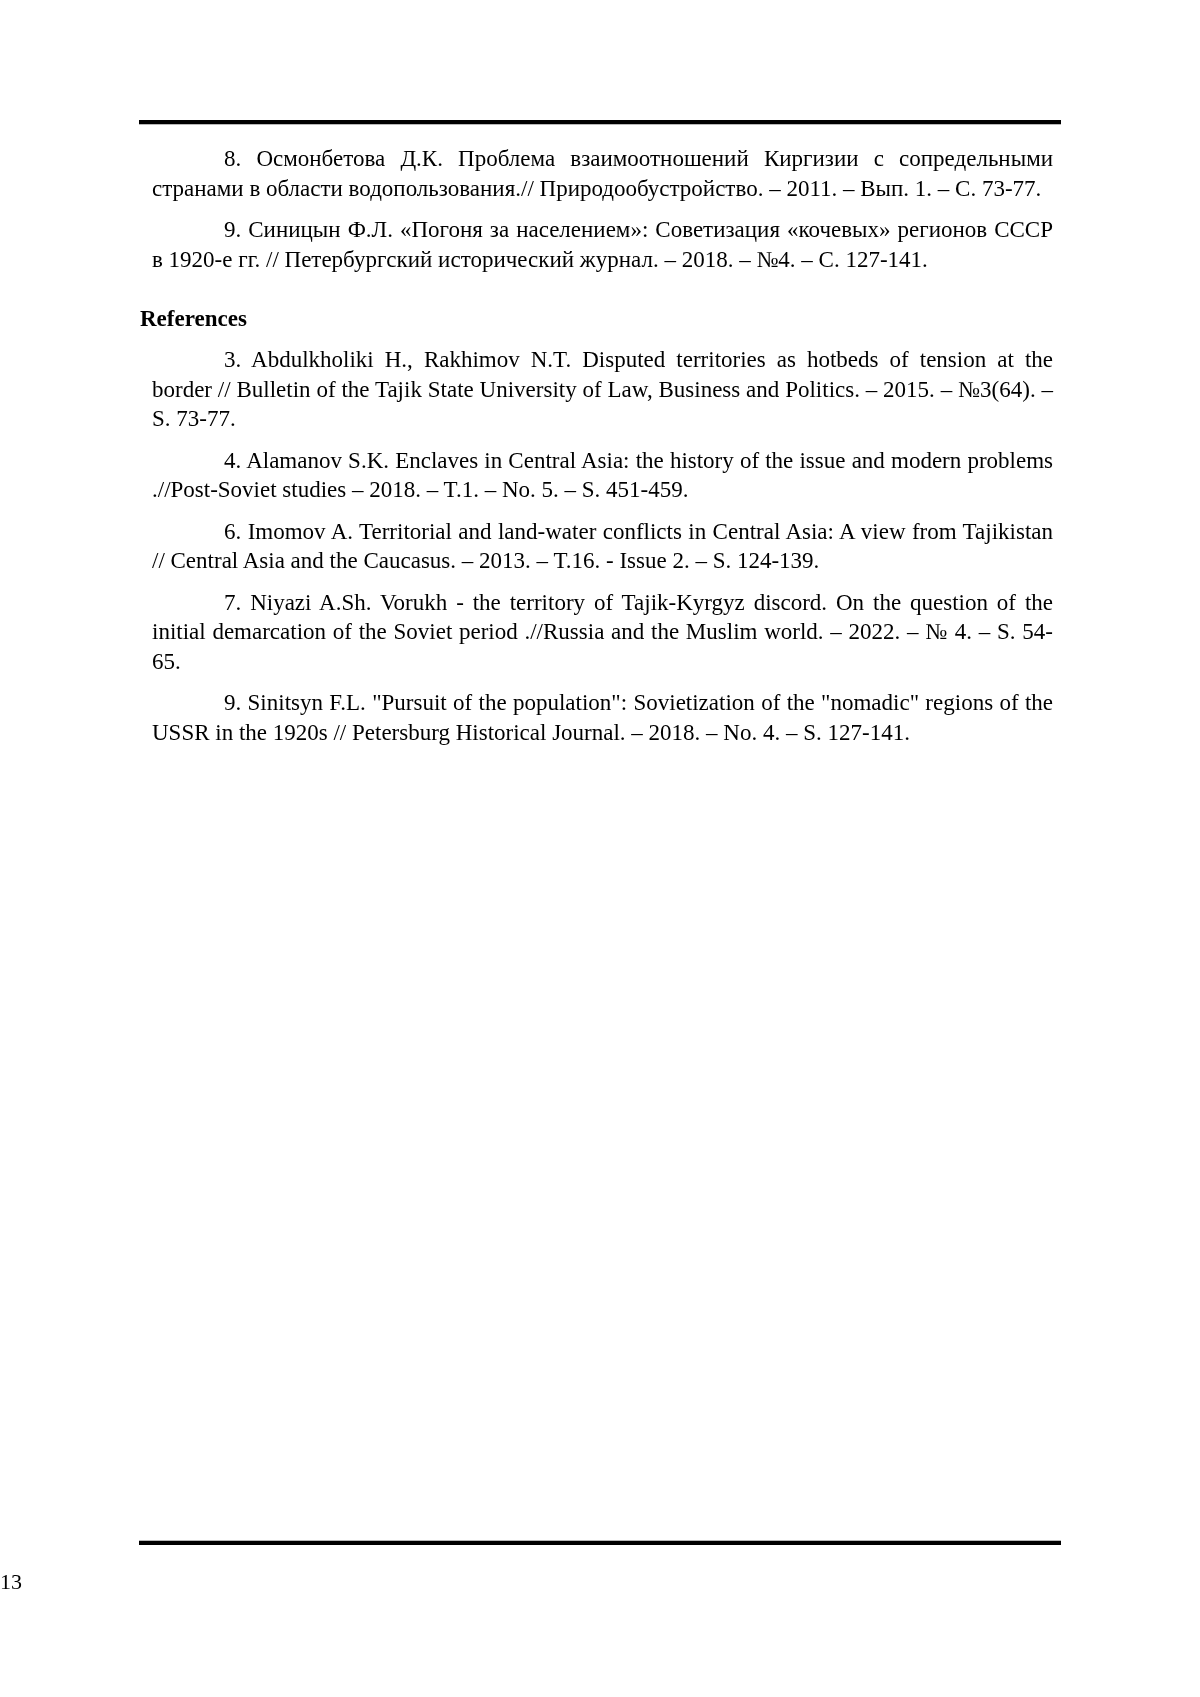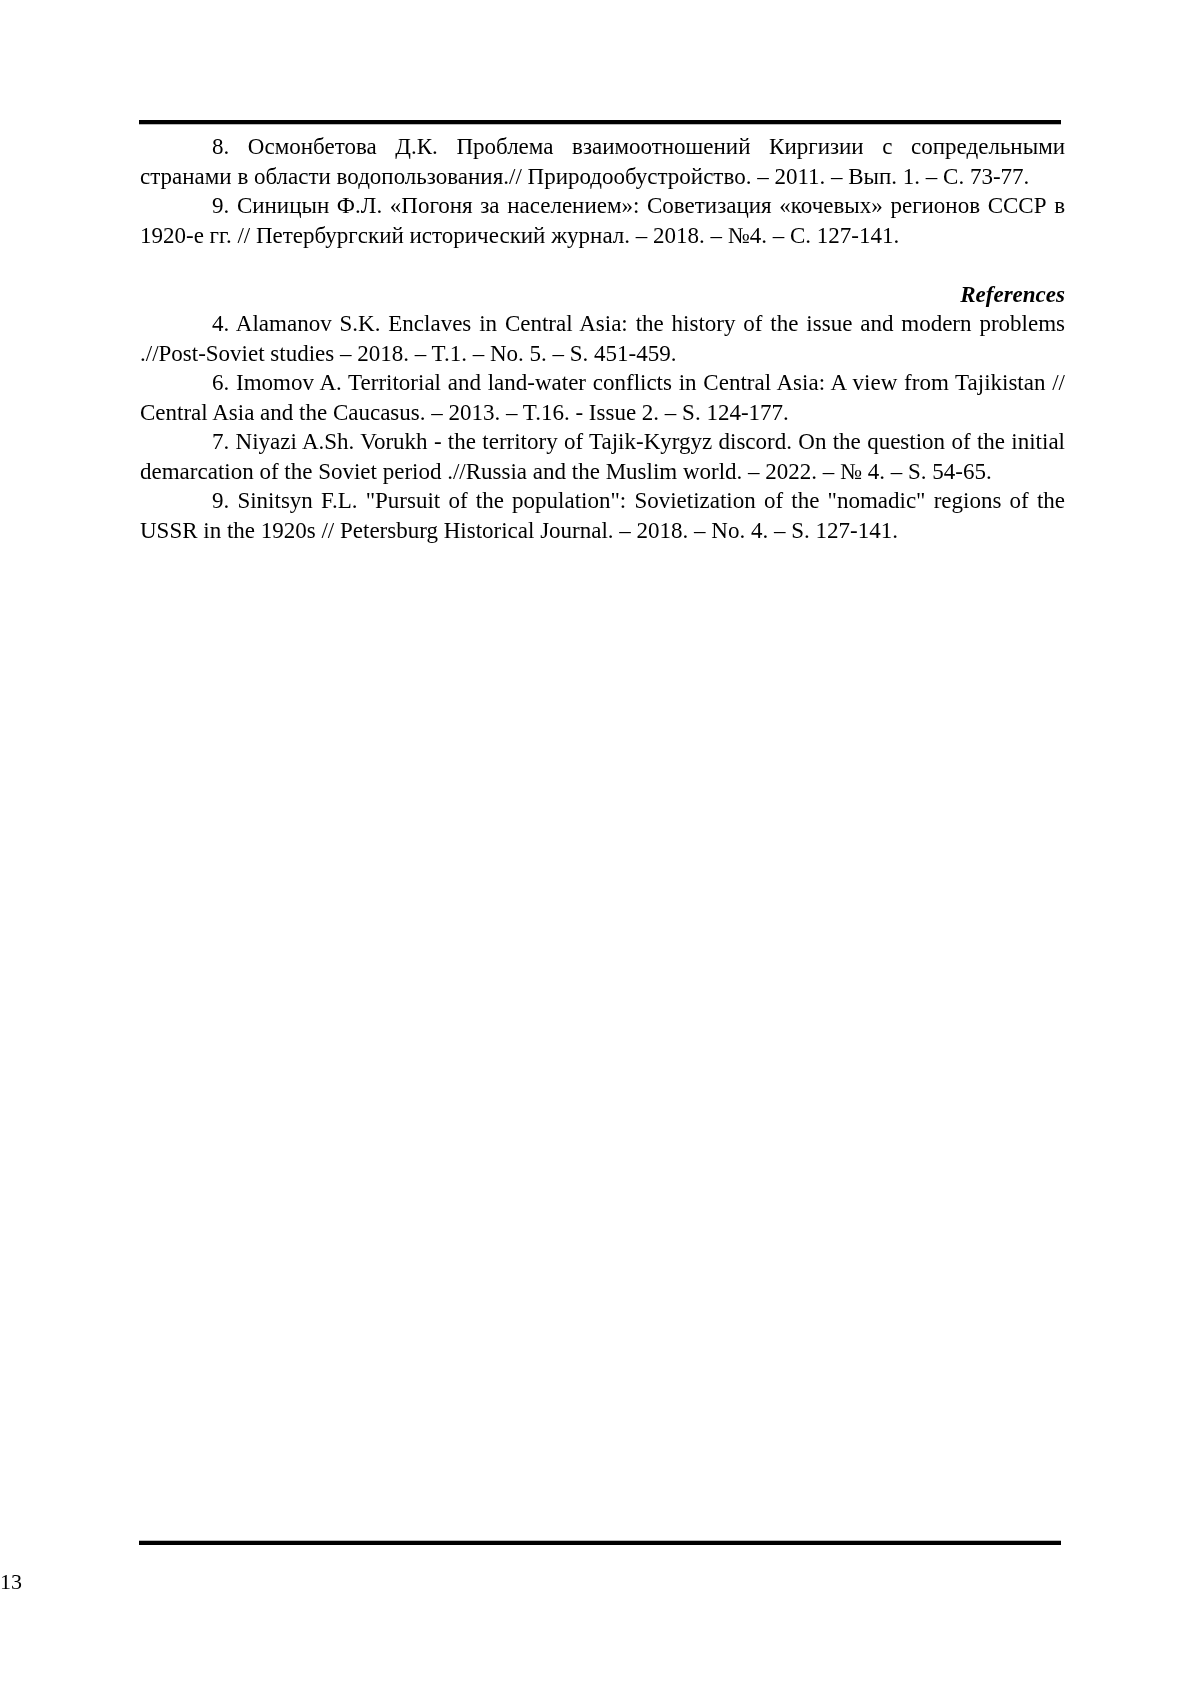--- a/index.html
+++ b/index.html
@@ -25,35 +25,34 @@
     background: #000000;
     border-bottom: 1px solid #b8b8b8;
   }
   .content {
     position: absolute;
     left: 140px;
     top: 132px;
     width: 925px;
   }
   p.ref {
-    margin: 0;
+    margin: 12px;
     font-size: 23px;
     line-height: 29.5px;
     text-align: justify;
     text-indent: 72px;
     overflow-wrap: break-word;
     hyphens: manual;
   }
   h2.references-heading {
     margin: 29.5px 0 0 0;
     font-size: 23px;
     line-height: 29.5px;
     font-weight: bold;
-    text-align: right;
-    font-style: italic;
+    text-align: left;
   }
   .bottom-rule {
     position: absolute;
     left: 139px;
     top: 1540px;
     width: 922px;
     height: 4px;
     background: #000000;
     border-top: 1px solid #b8b8b8;
   }
@@ -73,22 +72,23 @@
 <div class="page">
 
   <div class="top-rule"></div>
 
   <div class="content">
     <p class="ref">8. Осмонбетова Д.К. Проблема взаимоотношений Киргизии с сопредельными странами в области водопользования.// Природообустройство. – 2011. – Вып. 1. – С. 73-77.</p>
     <p class="ref">9. Синицын Ф.Л. «Погоня за населением»: Советизация «кочевых» регионов СССР в 1920-е гг. // Петербургский исторический журнал. – 2018. – №4. – С. 127-141.</p>
 
     <h2 class="references-heading">References</h2>
 
+    <p class="ref">3. Abdulkholiki H., Rakhimov N.T. Disputed territories as hotbeds of tension at the border // Bulletin of the Tajik State University of Law, Business and Politics. – 2015. – №3(64). – S. 73-77.</p>
     <p class="ref">4. Alamanov S.K. Enclaves in Central Asia: the history of the issue and modern prob­lems .//Post-Soviet studies – 2018. – T.1. – No. 5. – S. 451-459.</p>
-    <p class="ref">6. Imomov A. Territorial and land-water conflicts in Central Asia: A view from Taji­kistan // Central Asia and the Caucasus. – 2013. – T.16. - Issue 2. – S. 124-177.</p>
+    <p class="ref">6. Imomov A. Territorial and land-water conflicts in Central Asia: A view from Taji­kistan // Central Asia and the Caucasus. – 2013. – T.16. - Issue 2. – S. 124-139.</p>
     <p class="ref">7. Niyazi A.Sh. Vorukh - the territory of Tajik-Kyrgyz discord. On the question of the initial demarcation of the Soviet period .//Russia and the Muslim world. – 2022. – № 4. – S. 54-65.</p>
     <p class="ref">9. Sinitsyn F.L. "Pursuit of the population": Sovietization of the "nomadic" regions of the USSR in the 1920s // Petersburg Historical Journal. – 2018. – No. 4. – S. 127-141.</p>
   </div>
 
   <div class="bottom-rule"></div>
 
   <div class="page-number">13</div>
 
 </div>
 

